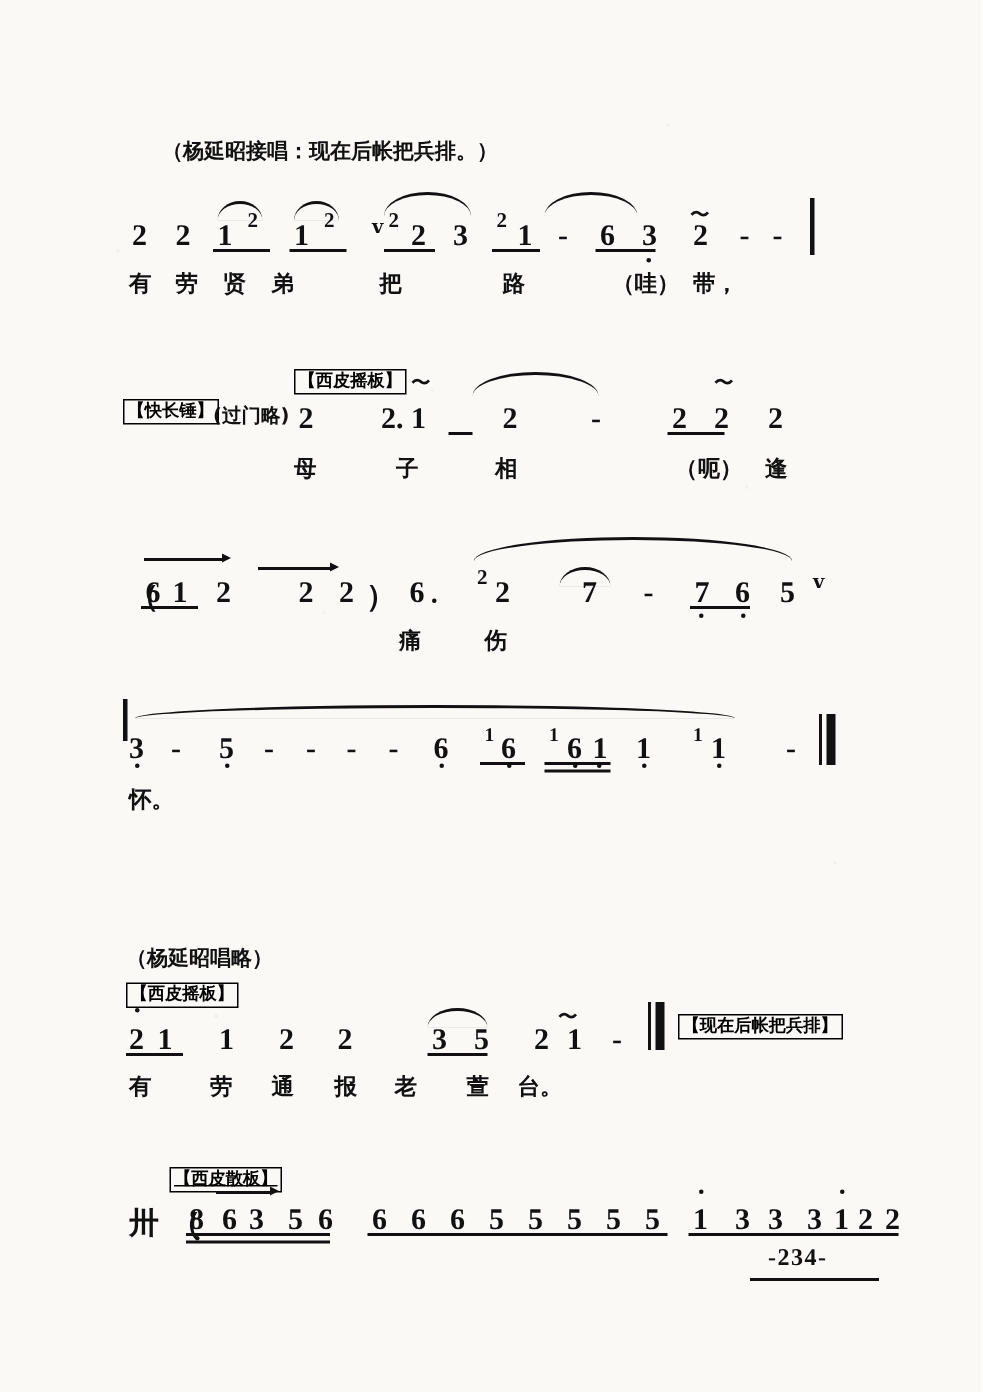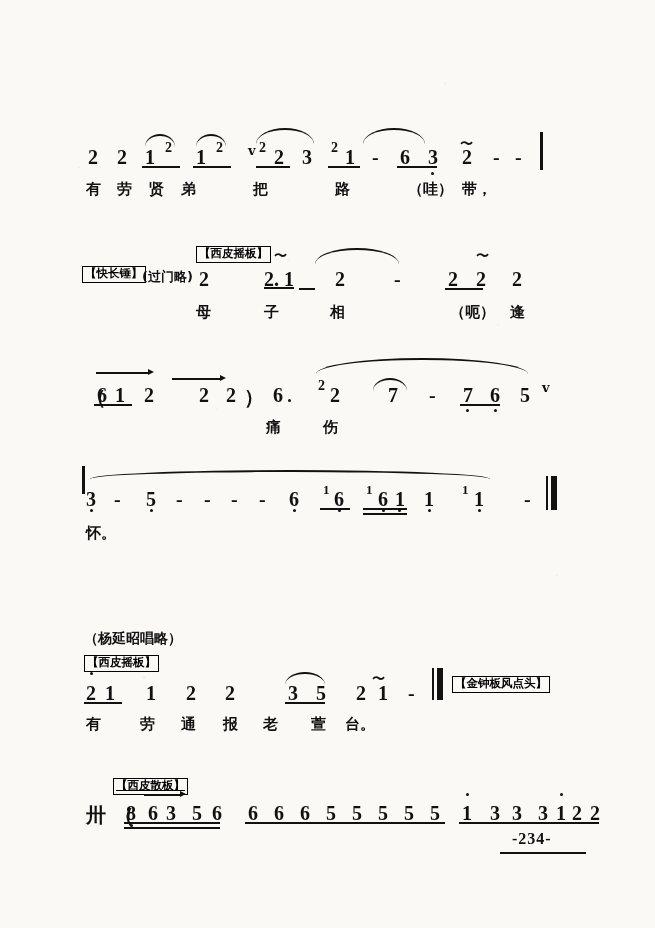--- a/index.html
+++ b/index.html
@@ -161,20 +161,21 @@
     font-size: 20px;
     font-weight: bold;
     color: #111;
   }
 </style>
 </head>
 <body>
 
 <div id="page">
 
+  <div class="small-cn" style="left:108px; top:92px; font-size:14px;">（杨延昭接唱：现在后帐把兵排。）</div>
 
   <div class="tie" style="left:145px; top:134px; width:30px;"></div>
   <div class="tie" style="left:196px; top:134px; width:30px;"></div>
   <div class="tie wide" style="left:256px; top:128px; width:58px;"></div>
   <div class="tie wide" style="left:363px; top:128px; width:62px;"></div>
   <div class="wavy" style="left:460px; top:137px;">〜</div>
 
   <div class="note-row" style="left:88px; top:146px;">2</div>
   <div class="note-row" style="left:117px; top:146px;">2</div>
   <div class="note-row" style="left:145px; top:146px;">1</div>
@@ -214,21 +215,21 @@
 
   <div class="boxed" style="left:196px; top:246px;">【西皮摇板】</div>
   <div class="wavy" style="left:274px; top:249px;">〜</div>
   <div class="tie wide" style="left:315px; top:248px; width:84px;"></div>
   <div class="wavy" style="left:476px; top:249px;">〜</div>
 
   <div class="boxed" style="left:82px; top:266px;">【快长锤】</div>
   <div class="small-cn" style="left:142px; top:268px; font-size:13px;">(过门略)</div>
 
   <div class="note-row" style="left:199px; top:268px;">2</div>
-  <div class="note-row" style="left:264px; top:268px;text-decoration:underline;">2. 1</div>
+  <div class="note-row" style="left:254px; top:268px;">2. 1</div>
   <div class="note-row" style="left:335px; top:268px;">2</div>
   <div class="dash" style="left:394px; top:268px;">-</div>
   <div class="note-row" style="left:448px; top:268px;">2</div>
   <div class="note-row" style="left:476px; top:268px;">2</div>
   <div class="note-row" style="left:512px; top:268px;">2</div>
   <div class="underline1" style="left:299px; top:288px; width:16px;"></div>
   <div class="underline1" style="left:445px; top:288px; width:38px;"></div>
 
   <div class="lyric-row" style="left:196px; top:303px;">母</div>
   <div class="lyric-row" style="left:264px; top:303px;">子</div>
@@ -326,21 +327,21 @@
   <div class="note-row" style="left:378px; top:682px;">1</div>
   <div class="dash" style="left:408px; top:682px;">-</div>
 
   <div class="underline1" style="left:84px; top:702px; width:38px;"></div>
   <div class="underline1" style="left:285px; top:702px; width:40px;"></div>
   <div class="dot" style="left:90px; top:672px;"></div>
 
   <div class="vbar" style="left:432px; top:668px; width:2px; height:32px;"></div>
   <div class="thickbar" style="left:437px; top:668px; width:6px; height:32px;"></div>
 
-  <div class="boxed" style="left:452px; top:676px;">【金钟板风点头】</div>
+  <div class="boxed" style="left:452px; top:676px;">【现在后帐把兵排】</div>
 
   <div class="lyric-row" style="left:86px; top:715px;">有</div>
   <div class="lyric-row" style="left:140px; top:715px;">劳</div>
   <div class="lyric-row" style="left:181px; top:715px;">通</div>
   <div class="lyric-row" style="left:223px; top:715px;">报</div>
   <div class="lyric-row" style="left:263px; top:715px;">老</div>
   <div class="lyric-row" style="left:311px; top:715px;">萱</div>
   <div class="lyric-row" style="left:345px; top:715px;">台。</div>
 
   <div class="boxed" style="left:113px; top:778px;text-decoration:underline;">【西皮散板】</div>

